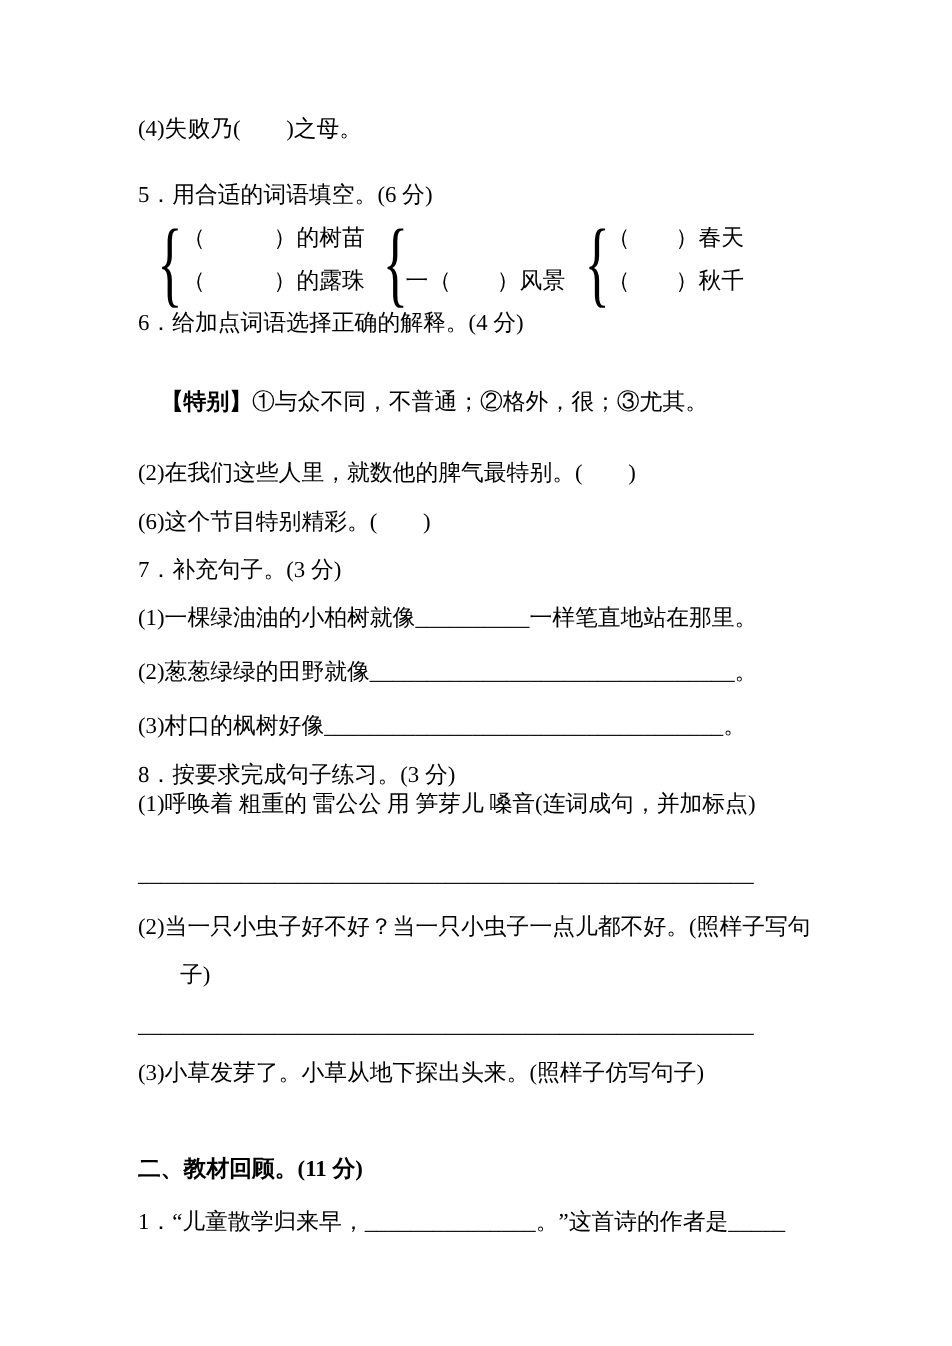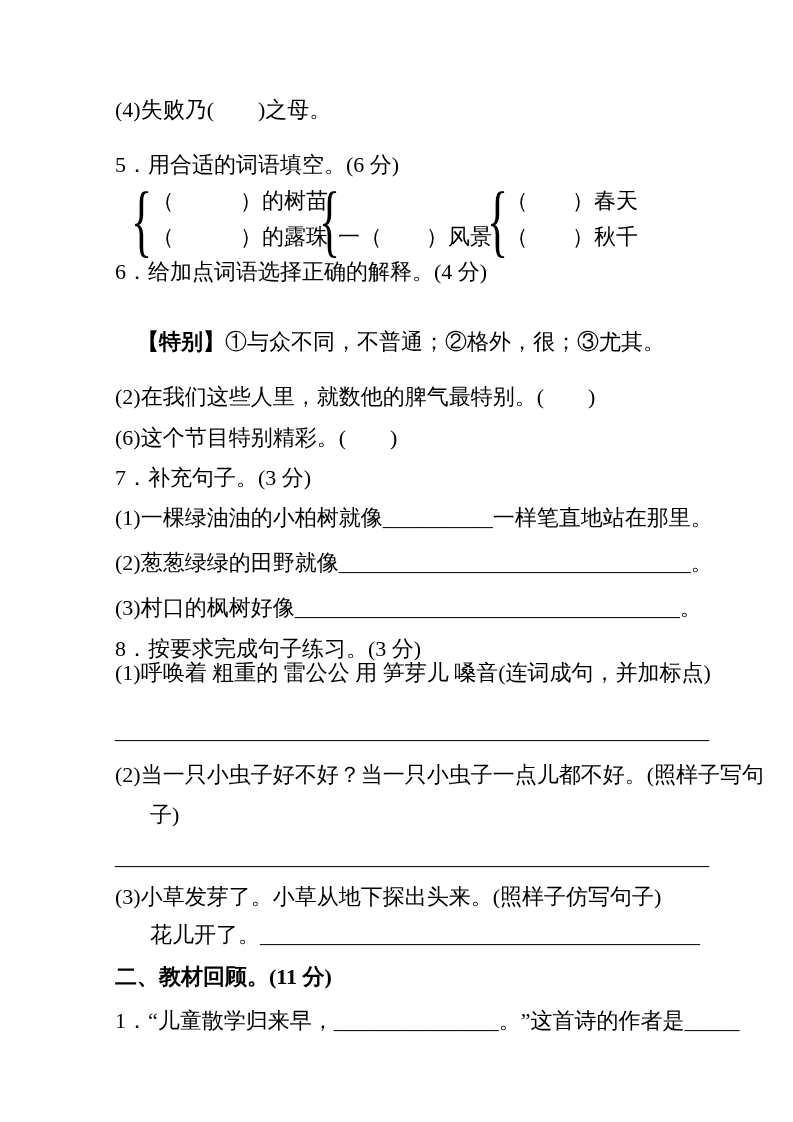--- a/index.html
+++ b/index.html
@@ -12,21 +12,21 @@
   .page {
     position: relative;
     width: 793px;
     height: 1122px;
     background: #ffffff;
     color: #000000;
     overflow: hidden;
   }
   .line {
     position: absolute;
-    font-size: 22px;
+    font-size: 19px;
     line-height: 1.35;
     white-space: pre;
     color: #000000;
   }
   .bold { font-weight: bold; }
   .brace {
     position: absolute;
     font-size: 80px;
     line-height: 1;
     font-weight: 400;
@@ -99,18 +99,17 @@
   <div class="line pos-q7i2">(2)葱葱绿绿的田野就像________________________________。</div>
   <div class="line pos-q7i3">(3)村口的枫树好像___________________________________。</div>
 
   <div class="line pos-q8h">8．按要求完成句子练习。(3 分)</div>
   <div class="line pos-q8i1">(1)呼唤着 粗重的 雷公公 用 笋芽儿 嗓音(连词成句，并加标点)</div>
   <div class="line pos-q8b1">______________________________________________________</div>
   <div class="line pos-q8i2a">(2)当一只小虫子好不好？当一只小虫子一点儿都不好。(照样子写句</div>
   <div class="line pos-q8i2b">子)</div>
   <div class="line pos-q8b2">______________________________________________________</div>
   <div class="line pos-q8i3">(3)小草发芽了。小草从地下探出头来。(照样子仿写句子)</div>
-  <div class="line pos-q8i3s">花儿开了。________________________________________</div>
 
   <div class="line bold pos-s2h">二、教材回顾。(11 分)</div>
   <div class="line pos-s2q1">1．“儿童散学归来早，_______________。”这首诗的作者是_____</div>
 
 </div>
 
 </body></html>

